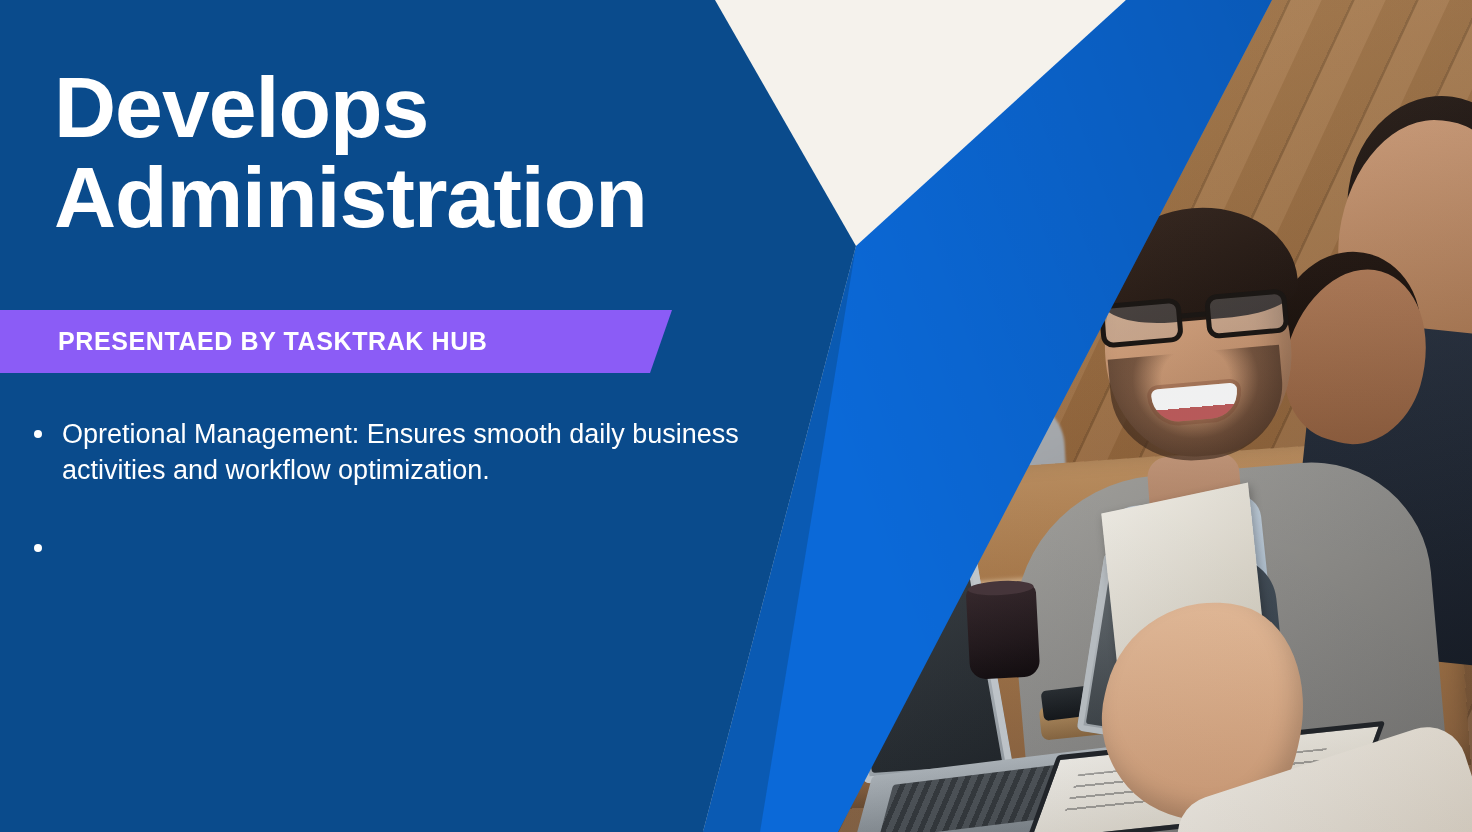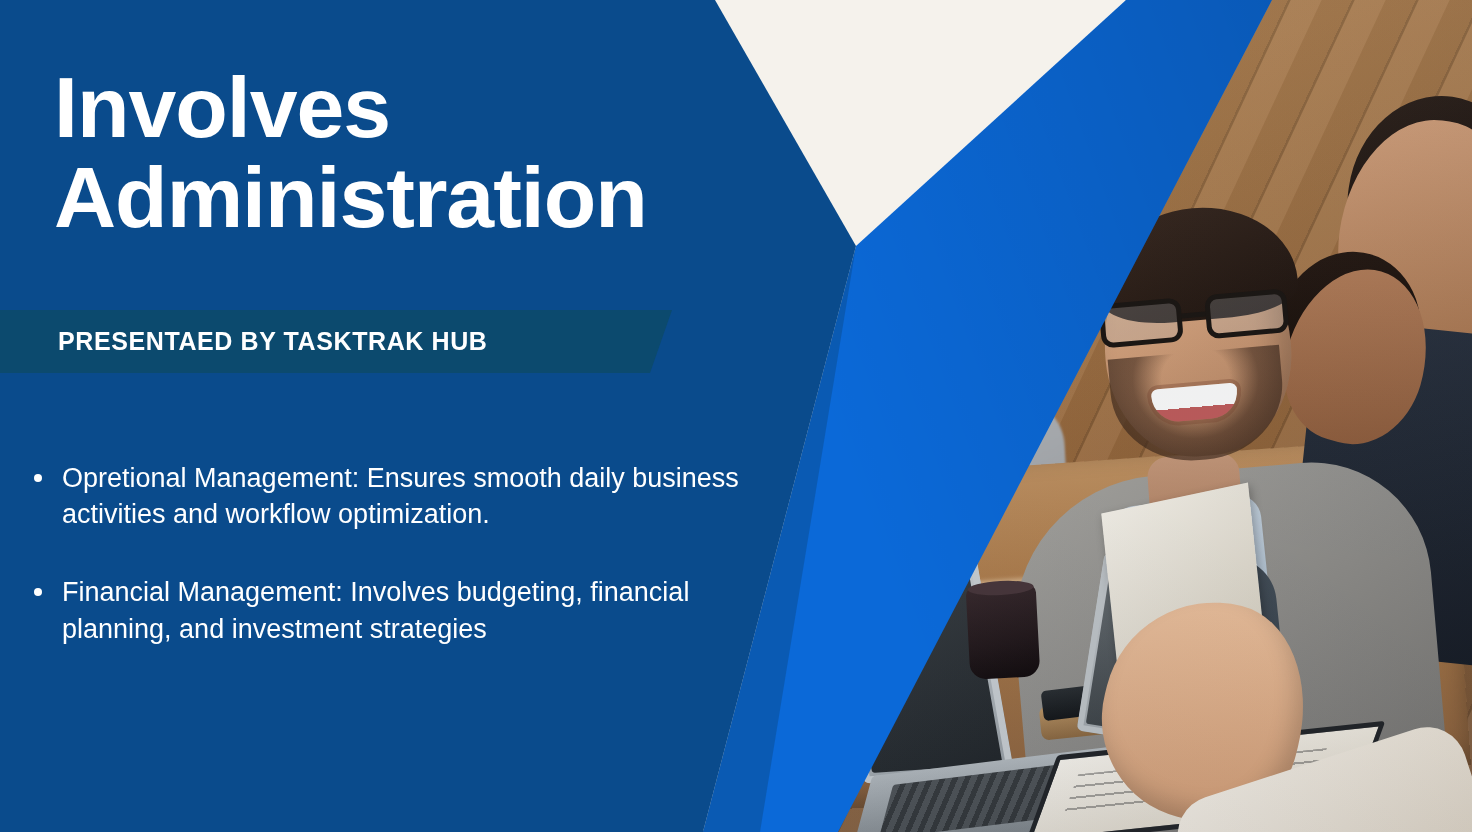--- a/index.html
+++ b/index.html
@@ -291,31 +291,31 @@
     position:absolute; left:54px; top:62px; width:700px;
     color:#FFFFFF;
     font-size:86px; line-height:1.05; font-weight:800;
     letter-spacing:-1px;
     white-space:pre-line;
   }
 
   .banner{
     position:absolute; left:0; top:310px;
     width:672px; height:63px;
-    background:#0c4a6e;
+    background:#8b5cf6;
     clip-path:polygon(0 0, 672px 0, 650px 63px, 0 63px);
     display:flex; align-items:center;
   }
   .banner-text{
     color:#FFFFFF; font-size:25px; font-weight:700; letter-spacing:.6px;
     margin-left:58px;
   }
 
   .bullets{
-    position:absolute; left:26px; top:416px; width:720px;margin-top:44px;
+    position:absolute; left:26px; top:416px; width:720px;
   }
   .bullet{
     position:relative;
     color:#FFFFFF;
     font-size:27px; line-height:1.34; font-weight:400;
     padding-left:36px;
     margin-bottom:42px;
   }
   .bullet:last-child{margin-bottom:0;}
   .bullet .dot{
@@ -378,31 +378,30 @@
 
       <div class="photo-tone"></div>
     </div>
   </div>
 
   <div class="cream-top"></div>
   <div class="stripe"></div>
   <div class="panel"></div>
   <div class="panel-shard"></div>
 
-  <div class="title">Involves
+  <div class="title">Develops
 Administration</div>
 
   <div class="banner">
     <span class="banner-text">PRESENTAED BY TASKTRAK HUB</span>
   </div>
 
   <div class="bullets">
     <div class="bullet b1">
       <span class="dot"></span>
       <span>Opretional Management: Ensures smooth daily business activities and workflow optimization.</span>
     </div>
     <div class="bullet b2">
       <span class="dot"></span>
-      <span>Financial Management: Involves budgeting, financial planning, and investment strategies</span>
     </div>
   </div>
 
 </div>
 
 </body></html>

